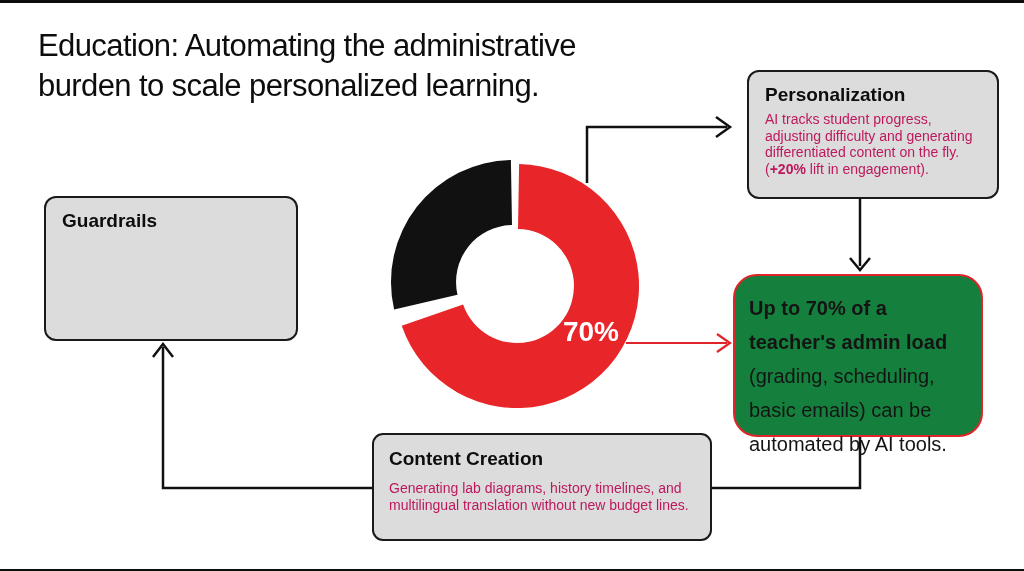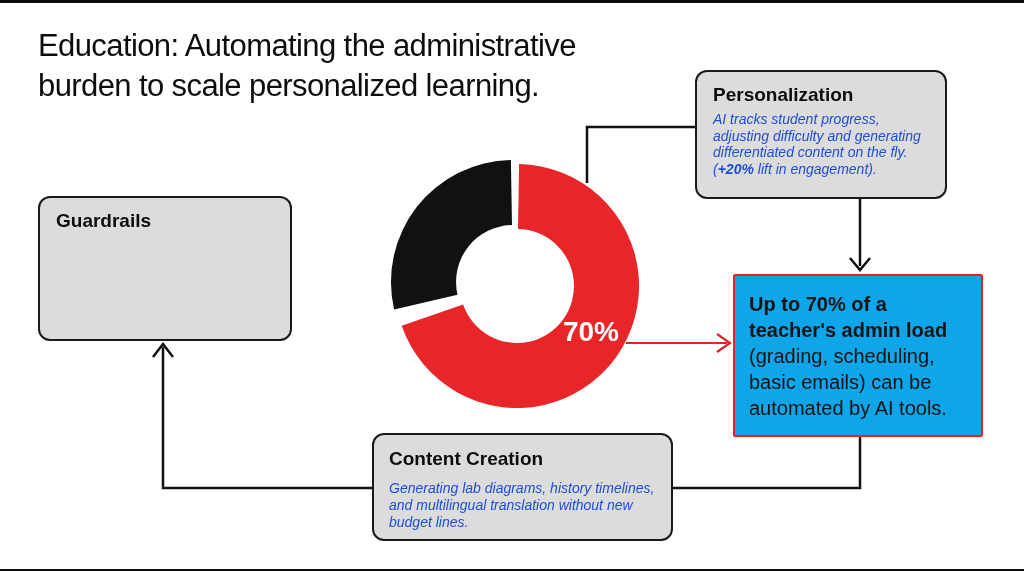--- a/index.html
+++ b/index.html
@@ -52,40 +52,39 @@
   }
   .infobox .heading {
     font-size: 19px;
     font-weight: bold;
     color: #0d0d0d;
     margin-bottom: 5px;
   }
   .infobox .body {
     font-size: 15px;
     line-height: 18.5px;
-    color: #1d4ed8;
-    font-style: italic;
+    color: #be185d;
   }
 
-  .box-guardrails      { left: 38px;  top: 196px; width: 254px; height: 145px; padding-left: 16px; }
-  .box-personalization { left: 695px; top: 70px;  width: 252px; height: 129px; }
+  .box-guardrails      { left: 44px;  top: 196px; width: 254px; height: 145px; padding-left: 16px; }
+  .box-personalization { left: 747px; top: 70px;  width: 252px; height: 129px; }
   .box-personalization .body { font-size: 14px; line-height: 16.5px; }
-  .box-content         { left: 372px; top: 433px; width: 301px; height: 108px; padding: 13px 15px; }
+  .box-content         { left: 372px; top: 433px; width: 340px; height: 108px; padding: 13px 15px; border-radius: 11px; }
   .box-content .body   { font-size: 14px; line-height: 17px; margin-top: 10px; }
 
   .box-stat {
     position: absolute;
     z-index: 2;
     left: 733px; top: 274px; width: 250px; height: 163px;
-    background: #0ea5e9;
+    background: #15803d;
     border: 2.5px solid #e02429;
-    border-radius: 2px;
+    border-radius: 24px;
     padding: 15px 14px;
     font-size: 20px;
-    line-height: 26px;
+    line-height: 34px;
     color: #141414;
   }
   .box-stat .stat-bold { font-weight: bold; }
 
   .bold-inline { font-weight: bold; }
 </style>
 </head>
 <body>
 
 <div class="canvas">

